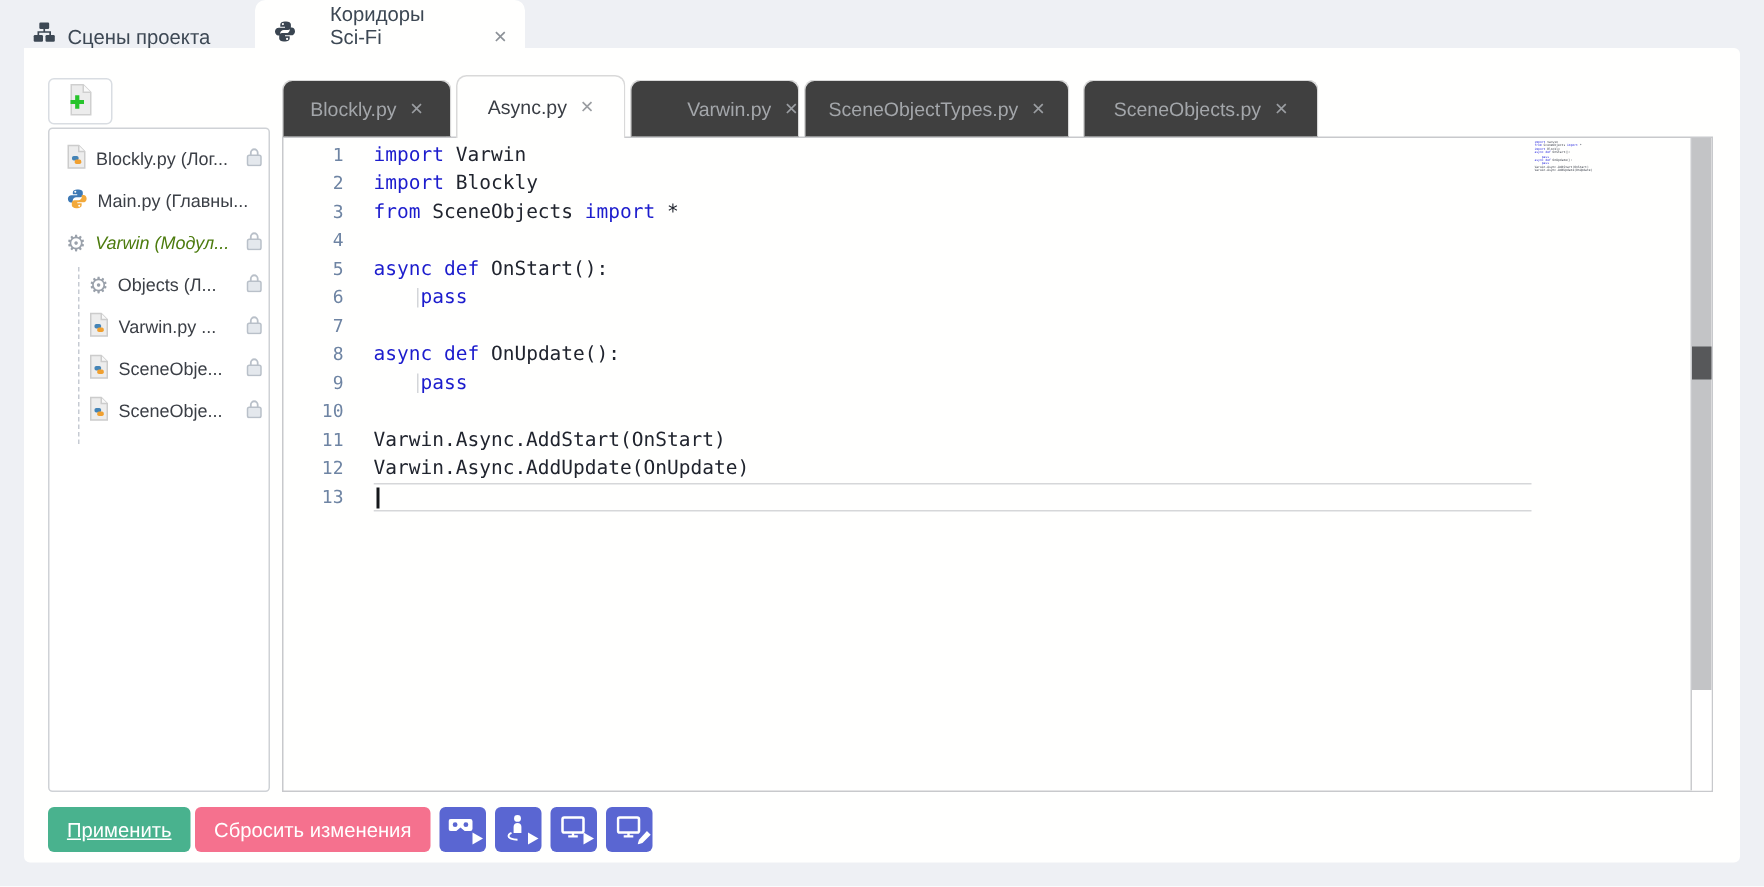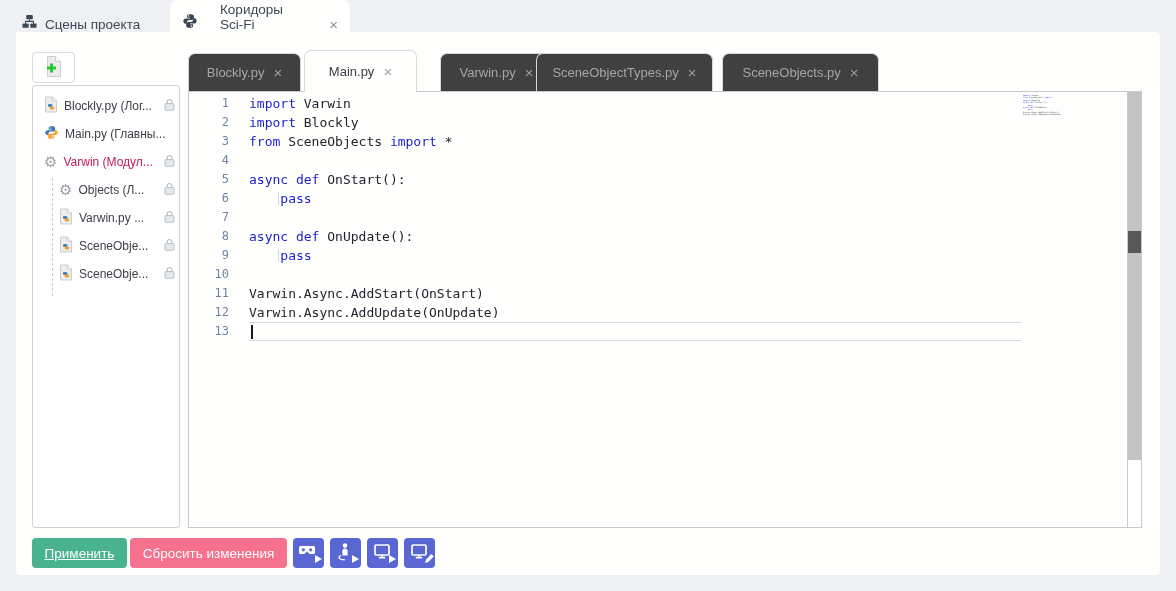--- a/index.html
+++ b/index.html
@@ -18,21 +18,21 @@
                 background:#fffffe; border-radius:0 4px 4px 4px; }
 
   
   .add-btn { position:absolute; left:16px; top:20px; width:43px; height:31px; background:#fff;
              border:1px solid #d9dde2; border-radius:4px; display:flex; align-items:center; justify-content:center; cursor:pointer; }
   .tree-panel { position:absolute; left:16px; top:53px; width:148px; height:443px;
                 border:1px solid #cfd2d6; border-radius:3px; background:#fff; overflow:hidden; padding-top:6px; }
   .tree-row { position:relative; height:28px; display:flex; align-items:center; gap:6px;
               padding-left:11px; padding-right:4px; font-size:12px; color:#3b3f46; cursor:pointer; }
   .tree-row.child { padding-left:26px; }
-  .tree-row.disabled .tree-label { color:#be185d; }
+  .tree-row.disabled .tree-label { color:#4d7c0f;font-style:italic; }
   .tree-label { flex:1; white-space:nowrap; overflow:hidden; }
   .tree-guide { position:absolute; left:19px; top:92px; height:118px; border-left:1px dashed #c6cbd3; }
   .gear-glyph { font-size:15px; color:#9aa1ab; line-height:1; font-family:"DejaVu Sans",sans-serif; }
   .lock { flex:0 0 auto; }
 
   
   .etab { position:absolute; display:flex; align-items:center; justify-content:center; gap:9px;
           font-size:13px; color:#a3a6aa; background:#404040; border:1px solid #d9d9d9; border-bottom:none;
           border-radius:7px 7px 0 0; top:21px; height:38px; cursor:pointer; z-index:2; }
   .etab.active { top:18px; height:42px; background:#fffffe; color:#3a3e45; z-index:4; }
@@ -217,24 +217,24 @@
             </svg>
         </span>
       </div>
     </div>
 
     <div class="etab" style="left:172px;width:113px;">
       <span>Blockly.py</span>
       <span class="close">×</span>
     </div>
     <div class="etab active" style="left:288px;width:113px;">
-      <span>Main.py</span>
-      <span class="close">×</span>
-    </div>
-    <div class="etab" style="left:424px;width:113px;">
+      <span>Async.py</span>
+      <span class="close">×</span>
+    </div>
+    <div class="etab" style="left:404px;width:113px;justify-content:flex-end;">
       <span>Varwin.py</span>
       <span class="close">×</span>
     </div>
     <div class="etab" style="left:520px;width:177px;">
       <span>SceneObjectTypes.py</span>
       <span class="close">×</span>
     </div>
     <div class="etab" style="left:706px;width:157px;">
       <span>SceneObjects.py</span>
       <span class="close">×</span>

